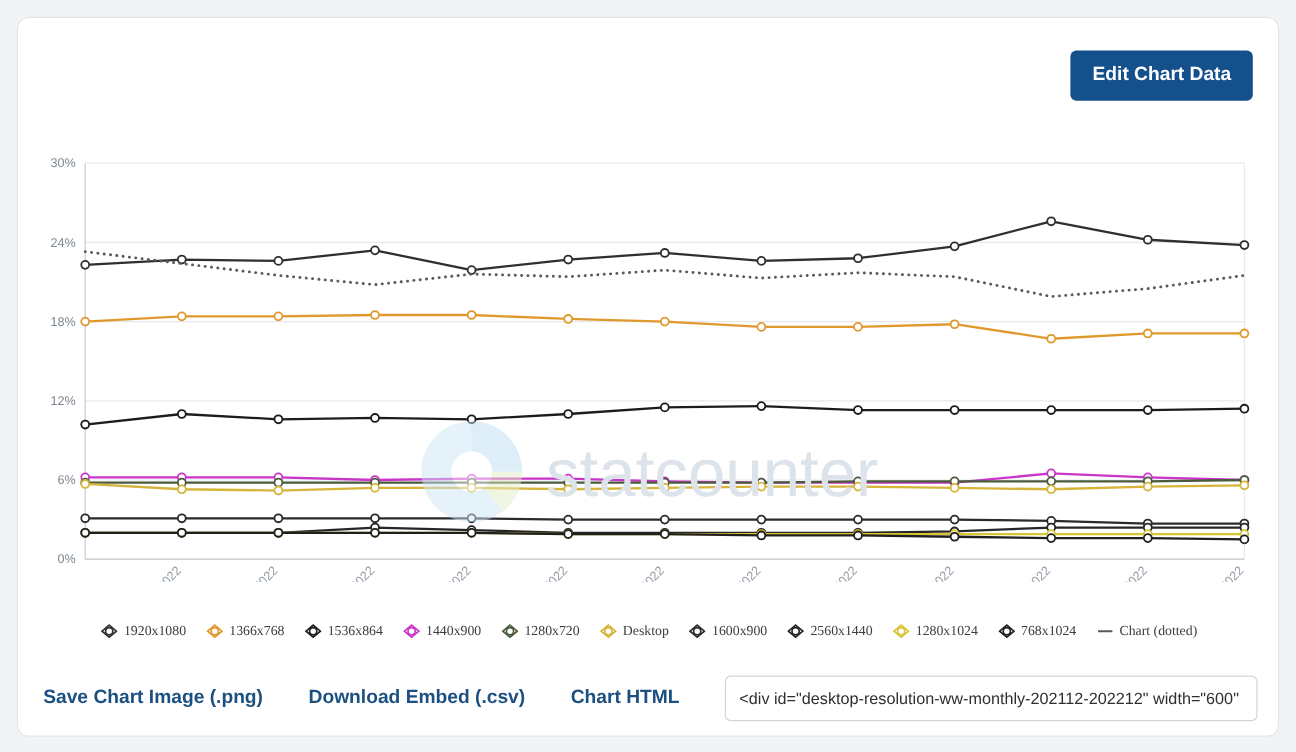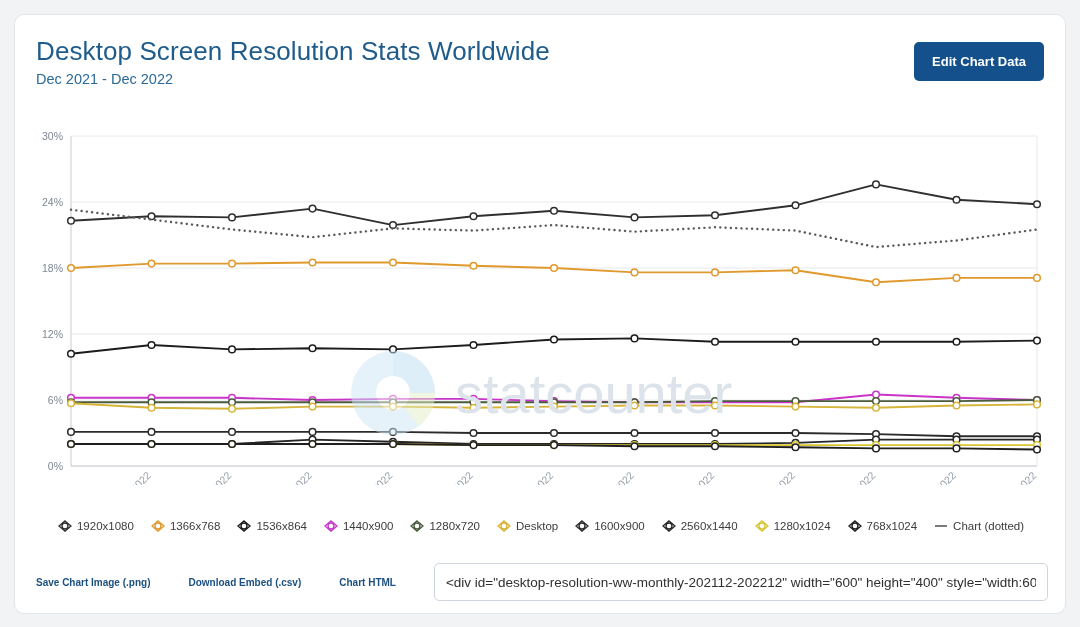--- a/index.html
+++ b/index.html
@@ -30,21 +30,21 @@
     font-size: 14.5px;
     color: #2a6a99;
     margin-top: 4px;
     white-space: nowrap;
   }
   #edit-chart-data {
     position: absolute;
     right: 21px; top: 27px;
     background: #14508c;
     color: #ffffff;
-    font-size: 13px;
+    font-size: 16px;
     font-weight: bold;
     border: none;
     border-radius: 5px;
     padding: 12px 18px;
     cursor: pointer;
     font-family: "Liberation Sans", sans-serif;
   }
   #plot-wrap {
     position: absolute;
     left: 0px; top: 90px;
@@ -65,30 +65,31 @@
     justify-content: center;
     align-items: center;
     gap: 17px;
     flex-wrap: nowrap;
   }
   .legend-item {
     display: flex; align-items: flex-end; gap: 5px;
     font-size: 11.5px; color: #3c3c3c;
     white-space: nowrap;
     cursor: pointer;
+    font-family: Liberation Serif, serif;
   }
   .legend-swatch { width: 14px; height: 12px; flex: 0 0 14px; }
   #footer {
     position: absolute;
     left: 21px; top: 548px;
     width: 1012px;
     display: flex; align-items: center;
   }
   .footer-link {
-    font-size: 10px;
+    font-size: 16px;
     font-weight: bold;
     color: #1b5081;
     text-decoration: none;
     margin-right: 38px;
     white-space: nowrap;
     cursor: pointer;
   }
   #embed-input {
     flex: 1;
     height: 38px;
@@ -102,24 +103,20 @@
     min-width: 0;
   }
   .tick-label { font-size: 10.5px; fill: #7d8794; }
   .xtick-label { font-size: 10.5px; fill: #97a0ab; }
 </style>
 </head>
 <body>
 
 <div id="card">
 
-  <div id="header">
-    <div id="chart-title">Desktop Screen Resolution Stats Worldwide</div>
-    <div id="chart-subtitle">Dec 2021 - Dec 2022</div>
-  </div>
 
   <button id="edit-chart-data">Edit Chart Data</button>
 
   <div id="plot-wrap">
     <svg id="plot-svg" width="1052" height="380" viewBox="0 0 1052 380">
         <line x1="56" y1="361" x2="1022" y2="361" stroke="#e6e8eb" stroke-width="1"></line>
         <text x="48" y="364.5" text-anchor="end" class="tick-label">0%</text>
         <line x1="56" y1="295" x2="1022" y2="295" stroke="#e6e8eb" stroke-width="1"></line>
         <text x="48" y="298.5" text-anchor="end" class="tick-label">6%</text>
         <line x1="56" y1="229" x2="1022" y2="229" stroke="#e6e8eb" stroke-width="1"></line>

